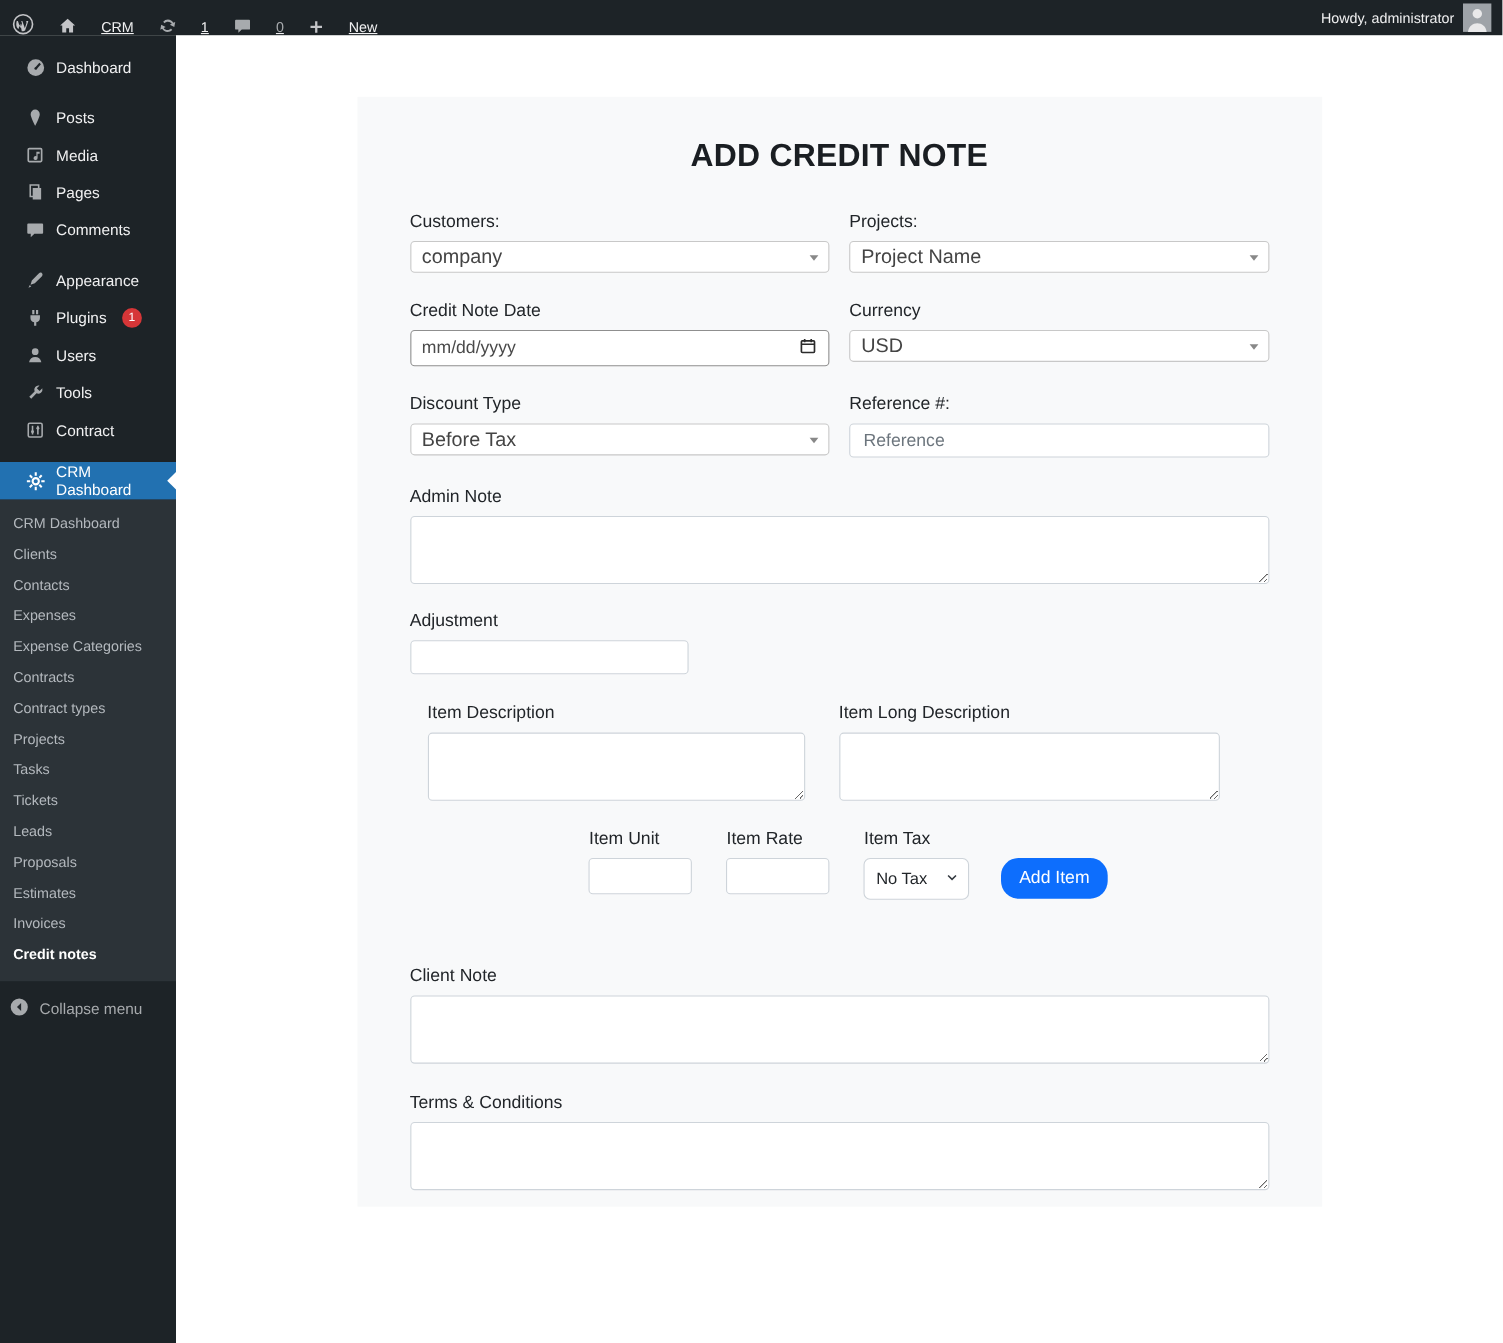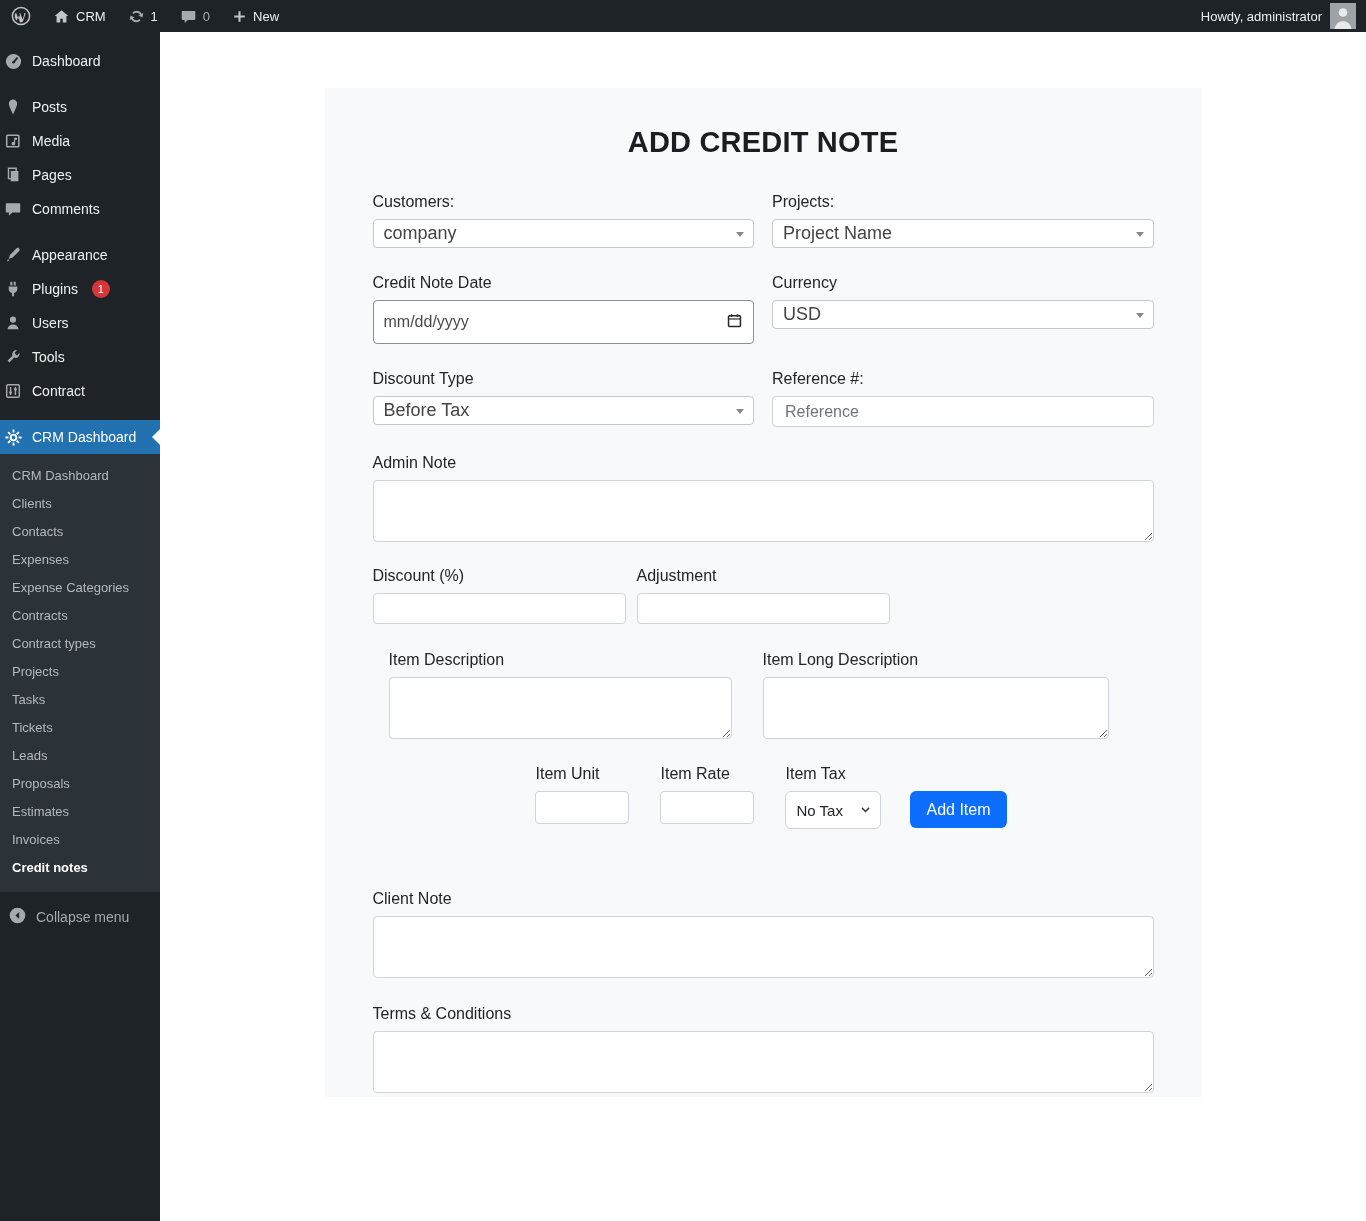--- a/index.html
+++ b/index.html
@@ -8,33 +8,33 @@
     width:1366px; height:1221px; position:relative; overflow:hidden;
     background:#fff; font-family:"Liberation Sans", sans-serif; color:#1d2327;
   }
   
   .topbar {
     position:absolute; top:0; left:0; width:1366px; height:32px;
     background:#1d2327; color:#f0f0f1; display:flex; align-items:center;
     font-size:13px; z-index:50;
   }
   .topbar .left { display:flex; align-items:center; height:32px; }
-  .ab-item { display:flex; align-items:center; gap:6px; padding:0 11px; height:32px; cursor:pointer; }
+  .ab-item { display:flex; align-items:flex-end; gap:22px; padding:0 11px; height:32px; cursor:pointer;text-decoration:underline; }
   .ab-item svg { display:block; }
   .ab-count { color:#f0f0f1; }
   .ab-count.dim { color:#a7aaad; }
   .topbar .right { margin-left:auto; display:flex; align-items:center; gap:8px; padding-right:10px; height:32px; cursor:pointer; }
   .avatar { width:26px; height:26px; display:block; }
   
   .sidebar {
     position:absolute; top:32px; left:0; width:160px; height:1189px;
     background:#1d2327; color:#f0f0f1; font-size:14px;
   }
   .menu { padding-top:12px; }
-  .menu-item { height:34px; display:flex; align-items:center; padding:0 3px; gap:9px; cursor:pointer; position:relative; }
+  .menu-item { height:34px; display:flex; align-items:center; padding:0 22px; gap:9px; cursor:pointer; position:relative; }
   .menu-item .mi-icon { width:20px; height:20px; display:flex; align-items:center; justify-content:center; flex:0 0 20px; }
   .menu-gap { height:12px; }
   .menu-item.active { background:#2271b1; color:#fff; font-weight:400; }
   .menu-arrow {
     position:absolute; right:0; top:50%; margin-top:-8px;
     width:0; height:0; border-top:8px solid transparent; border-bottom:8px solid transparent;
     border-right:8px solid #ffffff;
   }
   .badge {
     display:inline-block; min-width:18px; height:18px; line-height:18px; text-align:center;
@@ -69,37 +69,37 @@
     border-top:5px solid #888;
   }
   
   .tinput {
     width:100%; height:31px; border:1px solid #ced4da; border-radius:4px;
     padding:4px 12px; font-size:16px; color:#404040; background:#fff;
     font-family:"Liberation Sans", sans-serif; outline:none;
   }
   .tinput::placeholder { color:#6c757d; }
   .datebox {
-    width:100%; height:44px; border:1px solid #8f8f8f; border-radius:4px; background:#fff;
+    width:100%; height:33px; border:1px solid #8f8f8f; border-radius:4px; background:#fff;
     display:flex; align-items:center; padding:0 10px; font-size:16px; color:#4a4a4a; cursor:text;
   }
   .datebox .dtext { flex:1; }
   .tarea {
     display:block; width:100%; height:62px; border:1px solid #ced4da; border-radius:4px;
     padding:6px 12px; font-size:16px; color:#212529; background:#fff; resize:both;
     font-family:"Liberation Sans", sans-serif; outline:none;
   }
   .smallinput { width:94px; }
   .nselect {
     width:96px; height:38px; background:#fff; border:1px solid #ced4da; border-radius:6px;
     display:flex; align-items:center; padding:0 8px 0 10px; font-size:15px; color:#212529;
     gap:6px; cursor:pointer; justify-content:space-between;
   }
   .btn {
-    display:inline-block; background:#0d6efd; color:#fff; border:none; border-radius:6px;
+    display:inline-block; background:#0d6efd; color:#fff; border:none; border-radius:16px;
     font-size:16px; font-family:"Liberation Sans", sans-serif; cursor:pointer;
   }
   .btn-additem { padding:8px 16px; height:37px; }
   .btn-create { padding:6px 15px; height:34px; }
   .itemwrap { margin-left:16px; }
   .itemtextrow { display:flex; gap:31px; margin-bottom:25px; }
   .itemtextrow .ic1 { width:343px; }
   .itemtextrow .ic2 { width:346px; }
   .itemsmallrow { display:flex; gap:31px; margin-bottom:60px; align-items:flex-start;justify-content:center; }
   .isr-col {}
@@ -360,24 +360,20 @@
 
     
     <div class="mb24">
       <span class="flabel">Admin Note</span>
       <textarea class="tarea" style=""></textarea>
     </div>
 
     
     <div class="frow mb26" style="gap:11px;">
       <div style="width:253px;">
-        <span class="flabel">Discount (%)</span>
-        <input class="tinput" type="text" style="">
-      </div>
-      <div style="width:253px;">
         <span class="flabel">Adjustment</span>
         <input class="tinput" type="text" style="">
       </div>
     </div>
 
     
     <div class="itemwrap">
       <div class="itemtextrow">
         <div class="ic1">
           <span class="flabel">Item Description</span>

